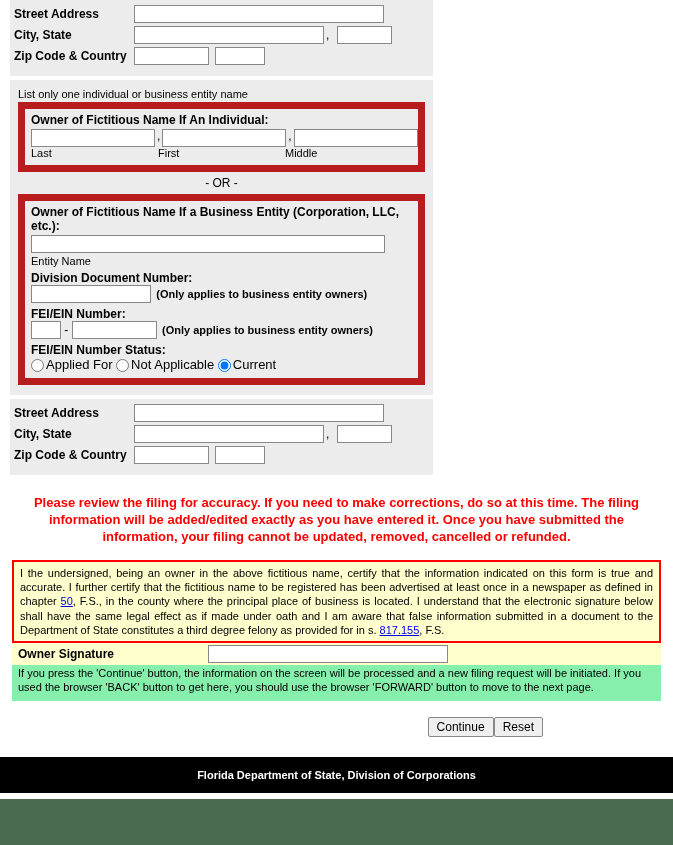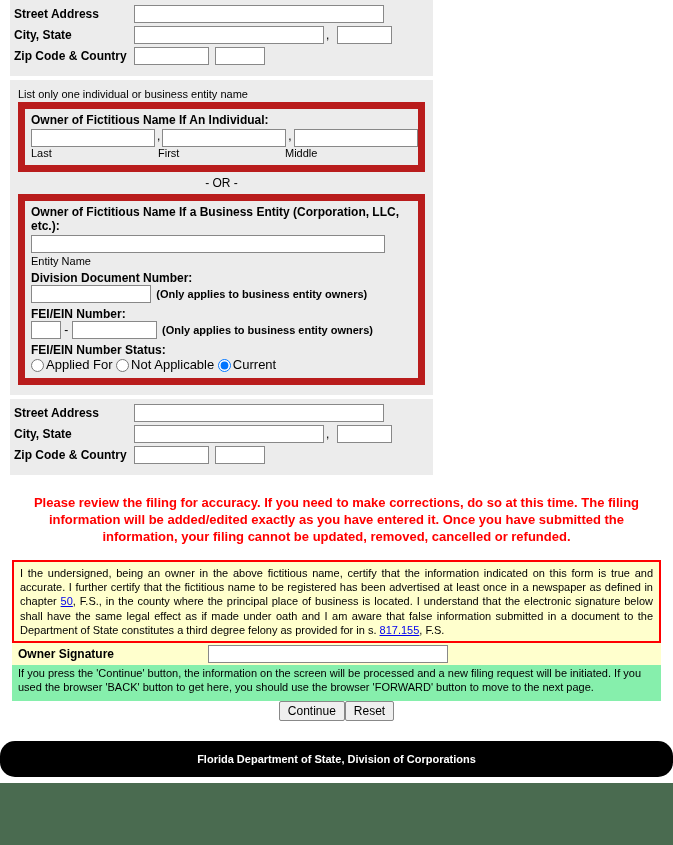--- a/index.html
+++ b/index.html
@@ -37,23 +37,23 @@
 .fei2 { width: 85px; }
 .radio-row { font-size: 13px; }
 .radio-row input { margin: 0 2px 0 0; vertical-align: middle; }
 .red-notice { color: #ff0000; font-weight: bold; text-align: center; font-size: 13px; margin: 20px 18px 14px 18px; line-height: 1.3; }
 .cert-box { border: 2px solid #ff0000; background: #ffffcd; padding: 4px 6px; margin: 0 12px; font-size: 11px; text-align: justify; line-height: 1.3; }
 .cert-box a { color: #0000ee; text-decoration: underline; }
 .sig-row { background: #ffffcd; margin: 0 12px; padding: 2px 6px; display: flex; align-items: center; font-size: 12px; }
 .sig-row .sig-label { font-weight: bold; width: 190px; }
 .sig-row input { width: 240px; }
 .press-note { background: #86efac; margin: 0 12px; padding: 2px 6px 6px 6px; font-size: 11px; line-height: 1.25; }
-.btn-row { display: flex; justify-content: center; margin: 0 130px 20px 130px; }
+.btn-row { display: flex; justify-content: flex-end; margin: 16px 130px 20px 130px; }
 button.form-btn { font-family: Arial; font-size: 12px; padding: 2px 8px; background: #efefef; border: 1px solid #888; border-radius: 2px; cursor: pointer; }
-.black-footer { background: #000; color: #fff; text-align: center; font-size: 11px; font-weight: bold; padding: 12px 0; margin-top: 6px; border-radius: 15px; }
+.black-footer { background: #000; color: #fff; text-align: center; font-size: 11px; font-weight: bold; padding: 12px 0; margin-top: 6px; }
 .green-footer { background: #4a6b50; height: 86px; margin-top: 6px; }
 </style>
 </head>
 <body>
 
 <div class="content">
 
   <div class="gray-block">
     <div class="addr-row">
       <span class="addr-label">Street Address</span>

